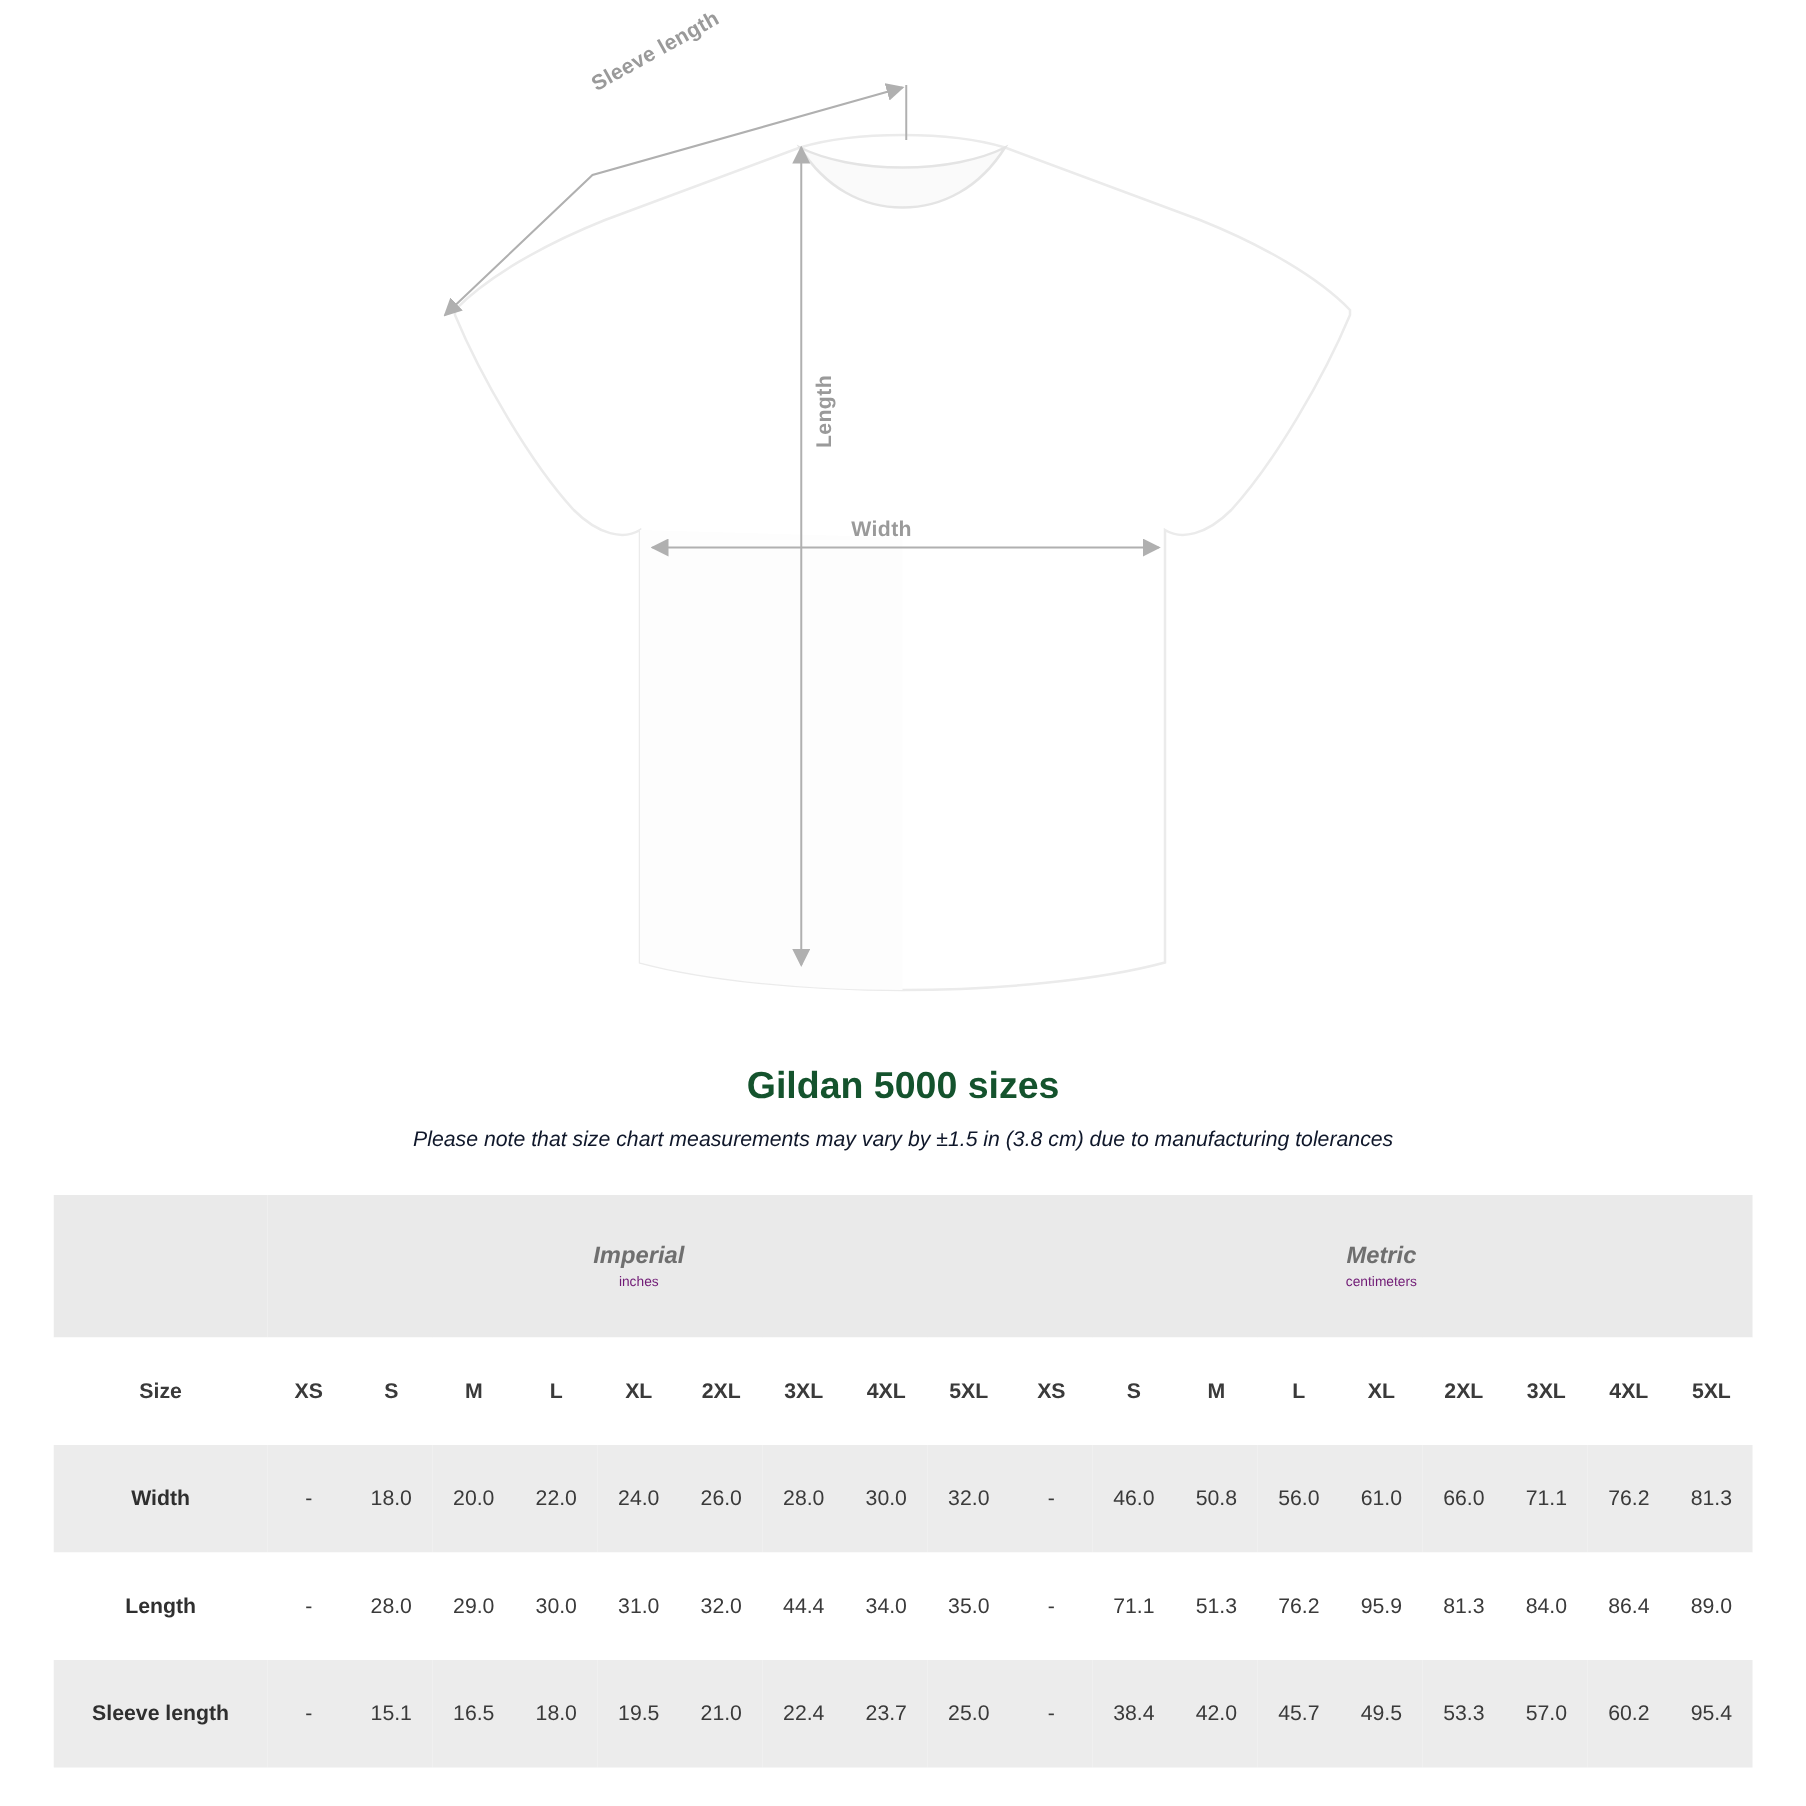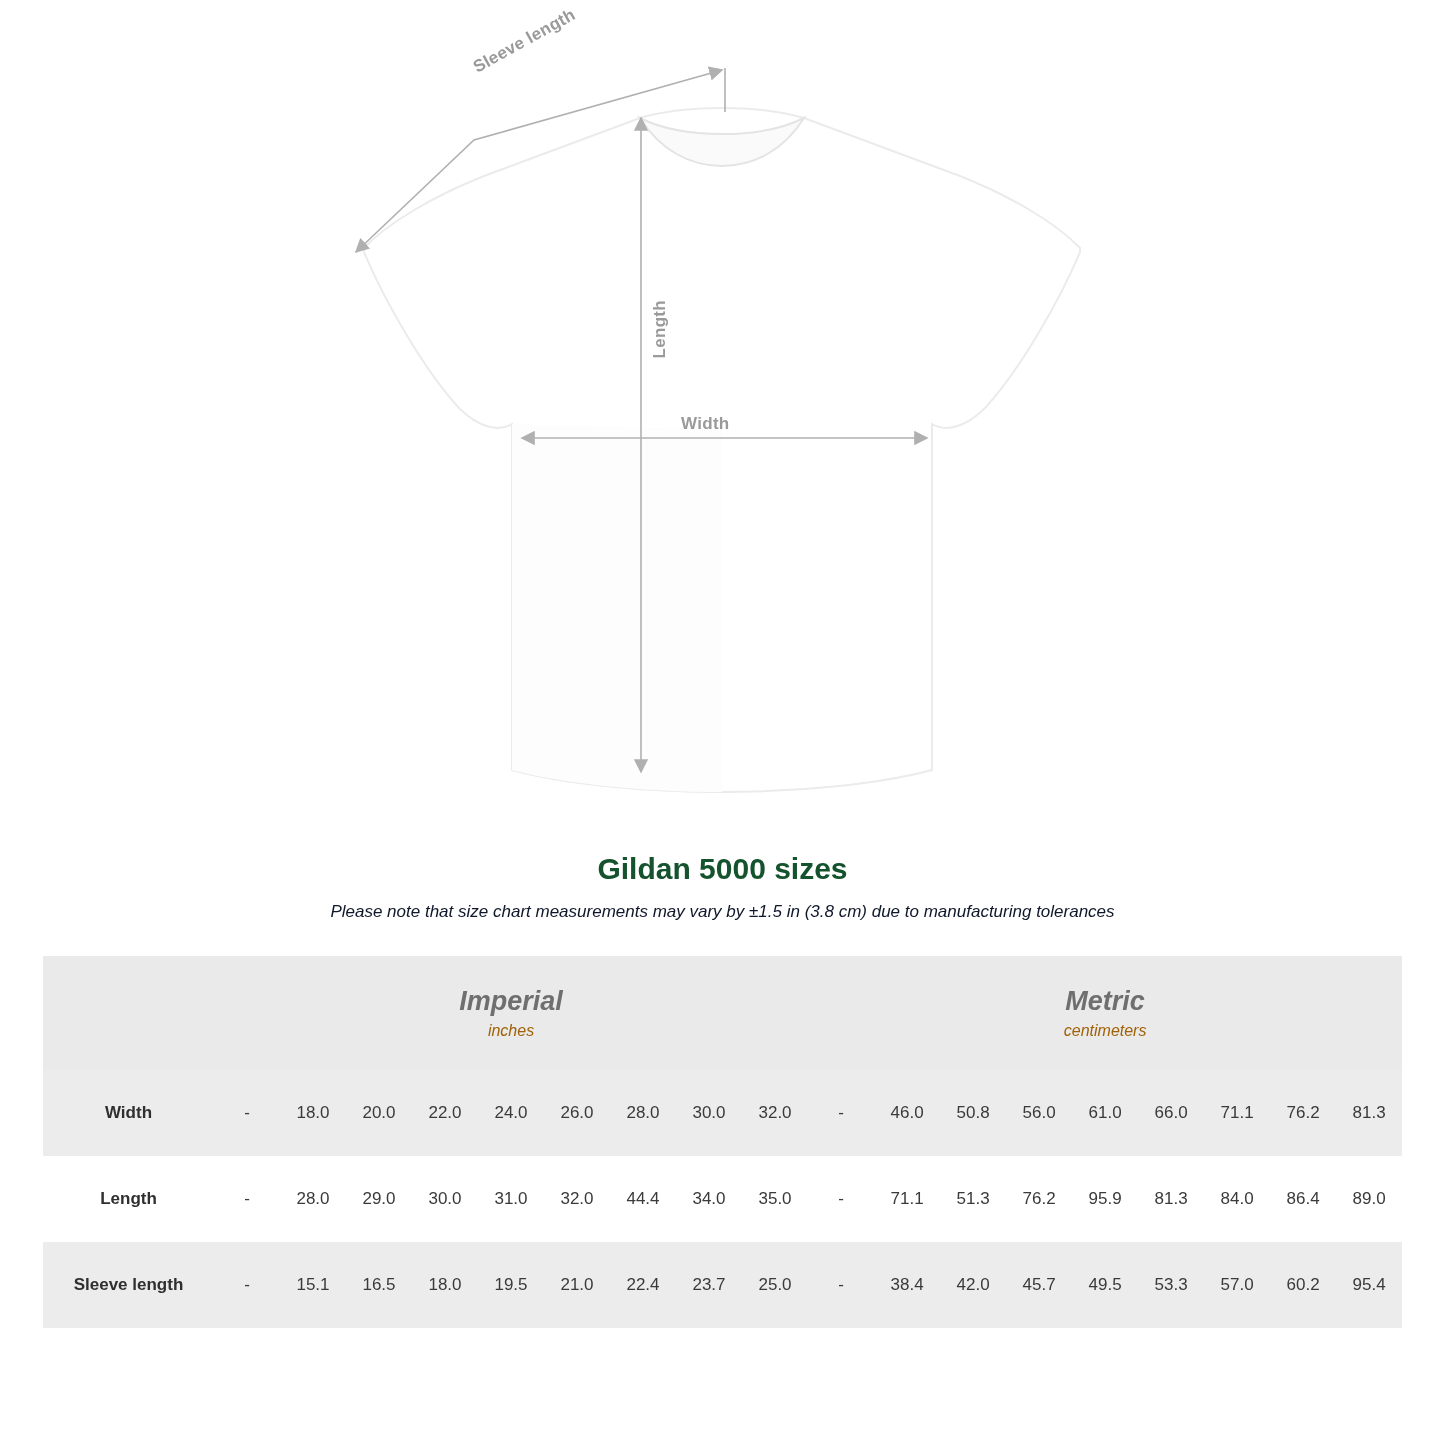--- a/index.html
+++ b/index.html
@@ -90,30 +90,29 @@
     font-size: 17px;
     color: #3a3a3a;
     font-weight: normal;
     border: 0;
   }
   tr.unit-row td {
     background: #eaeaea;
     height: 112px;
   }
   .unit-name {
-    font-size: 27px;
+    font-size: 19px;
     font-style: italic;
     font-weight: bold;
     color: #6f6f6f;
     line-height: 1.35;
   }
   .unit-sub {
-    font-size: 16px;
-    font-style: italic;
-    color: #a16207;
+    font-size: 11px;
+    color: #701a75;
     line-height: 1.5;
   }
   tr.head-row td {
     height: 84px;
     font-weight: bold;
     font-size: 17px;
     color: #3a3a3a;
     background: #ffffff;
   }
   tr.head-row td.rowlabel {
@@ -230,20 +229,41 @@
           <td colspan="9">
             <div class="unit-name">Imperial</div>
             <div class="unit-sub">inches</div>
           </td>
           <td colspan="9">
             <div class="unit-name">Metric</div>
             <div class="unit-sub">centimeters</div>
           </td>
         </tr>
 
+        <tr class="head-row">
+          <td class="rowlabel">Size</td>
+          <td>XS</td>
+          <td>S</td>
+          <td>M</td>
+          <td>L</td>
+          <td>XL</td>
+          <td>2XL</td>
+          <td>3XL</td>
+          <td>4XL</td>
+          <td>5XL</td>
+          <td>XS</td>
+          <td>S</td>
+          <td>M</td>
+          <td>L</td>
+          <td>XL</td>
+          <td>2XL</td>
+          <td>3XL</td>
+          <td>4XL</td>
+          <td>5XL</td>
+        </tr>
 
         <tr class="data-row shaded">
           <td class="rowlabel">Width</td>
           <td>-</td>
           <td>18.0</td>
           <td>20.0</td>
           <td>22.0</td>
           <td>24.0</td>
           <td>26.0</td>
           <td>28.0</td>

